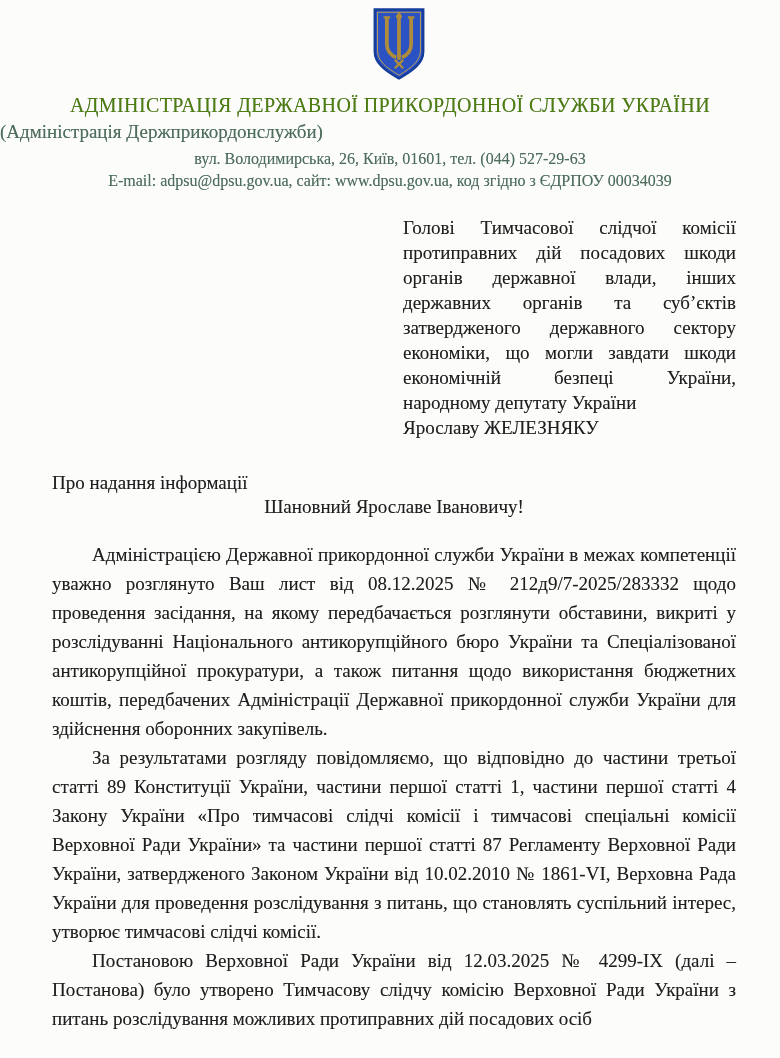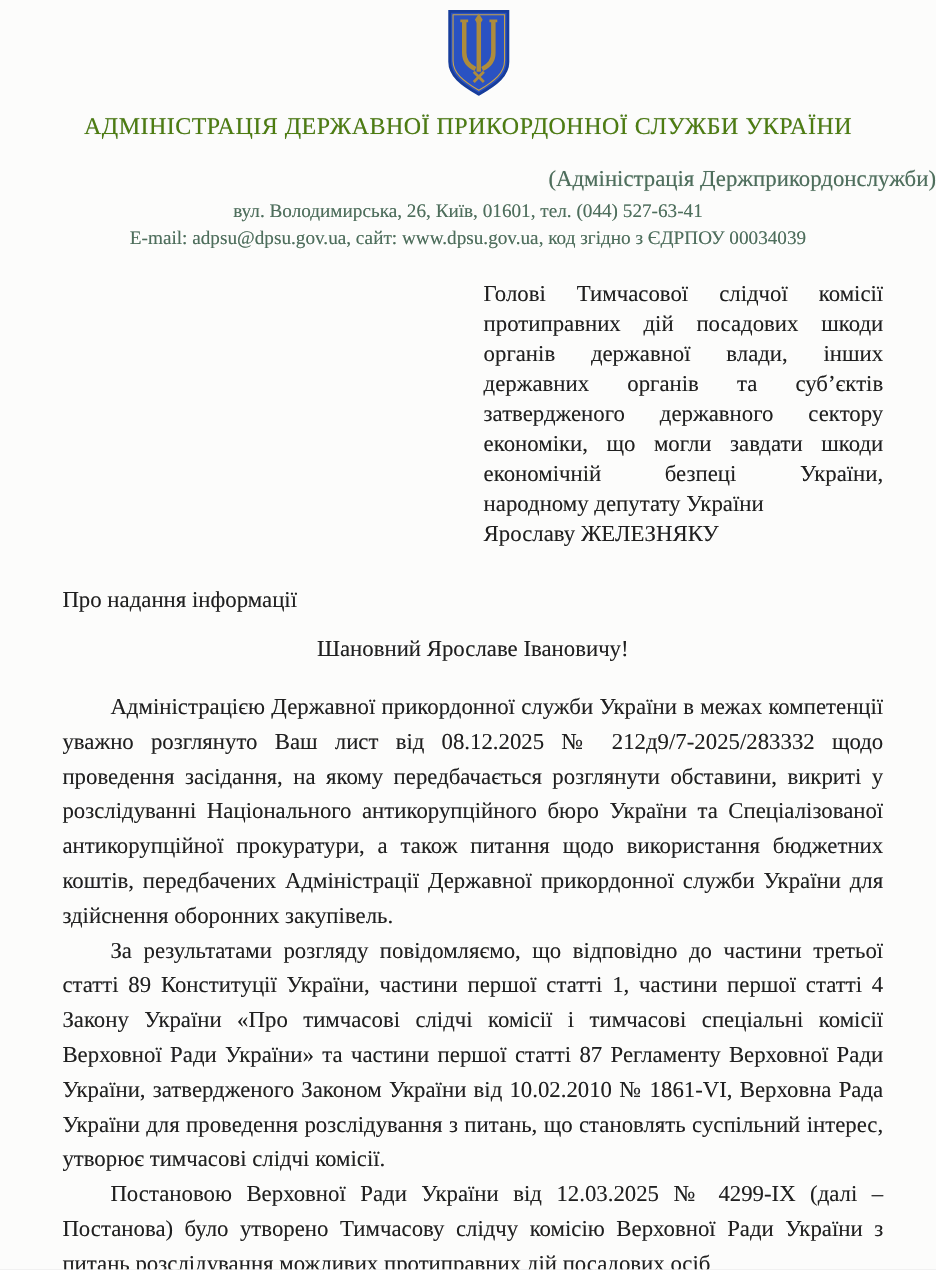--- a/index.html
+++ b/index.html
@@ -25,22 +25,22 @@
   .org-name {
     margin-top: 7px;
     text-align: center;
     font-size: 20px;
     line-height: 24px;
     letter-spacing: 0.4px;
     color: #4d7c0f;
     text-shadow: 0 0 0.6px rgba(78,110,92,0.55);
   }
   .org-short {
-    margin-top: 20px;
-    text-align: right;
+    margin-top: 3px;
+    text-align: left;
     font-size: 19px;
     line-height: 24px;
     color: #4e6e5c;
     text-shadow: 0 0 0.6px rgba(78,110,92,0.55);
   }
   .addr-line, .contact-line {
     text-align: center;
     font-size: 16px;
     line-height: 19px;
     color: #4e6e5c;
@@ -64,21 +64,20 @@
   .addressee .plain { text-align: left; }
 
   
   .subject {
     margin-top: 31px;
     font-size: 19px;
     line-height: 24px;
     text-shadow: 0 0 0.5px rgba(0,0,0,0.35);
   }
   .salutation {
-    margin-top: 17px;
     text-align: center;
     font-size: 19px;
     line-height: 24px;
     text-shadow: 0 0 0.5px rgba(0,0,0,0.35);
   }
 
   
   .body-text { margin-top: 21px; }
   .body-text p {
     font-size: 19px;
@@ -107,21 +106,21 @@
         <path d="M39.5 11.5 H46.5"></path>
         <path d="M25.5 57 L34.5 66"></path>
         <path d="M34.5 57 L25.5 66"></path>
       </g>
       <path d="M30 5 L33.5 10.5 L30 16 L26.5 10.5 Z" fill="#ae8c3c"></path>
     </svg>
   </div>
 
   <div class="org-name">АДМІНІСТРАЦІЯ ДЕРЖАВНОЇ ПРИКОРДОННОЇ СЛУЖБИ УКРАЇНИ</div>
   <div class="org-short">(Адміністрація Держприкордонслужби)</div>
-  <div class="addr-line">вул. Володимирська, 26, Київ, 01601, тел. (044) 527-63-41</div>
+  <div class="addr-line">вул. Володимирська, 26, Київ, 01601, тел. (044) 527-29-63</div>
   <div class="contact-line">E-mail: adpsu@dpsu.gov.ua, сайт: www.dpsu.gov.ua, код згідно з ЄДРПОУ 00034039</div>
 
   <div class="content">
 
     <div class="addressee">
       <div class="just">Голові Тимчасової слідчої комісії</div>
       <div class="just">протиправних дій посадових шкоди</div>
       <div class="just">органів державної влади, інших</div>
       <div class="just">державних органів та суб’єктів</div>
       <div class="just">затвердженого державного сектору</div>

